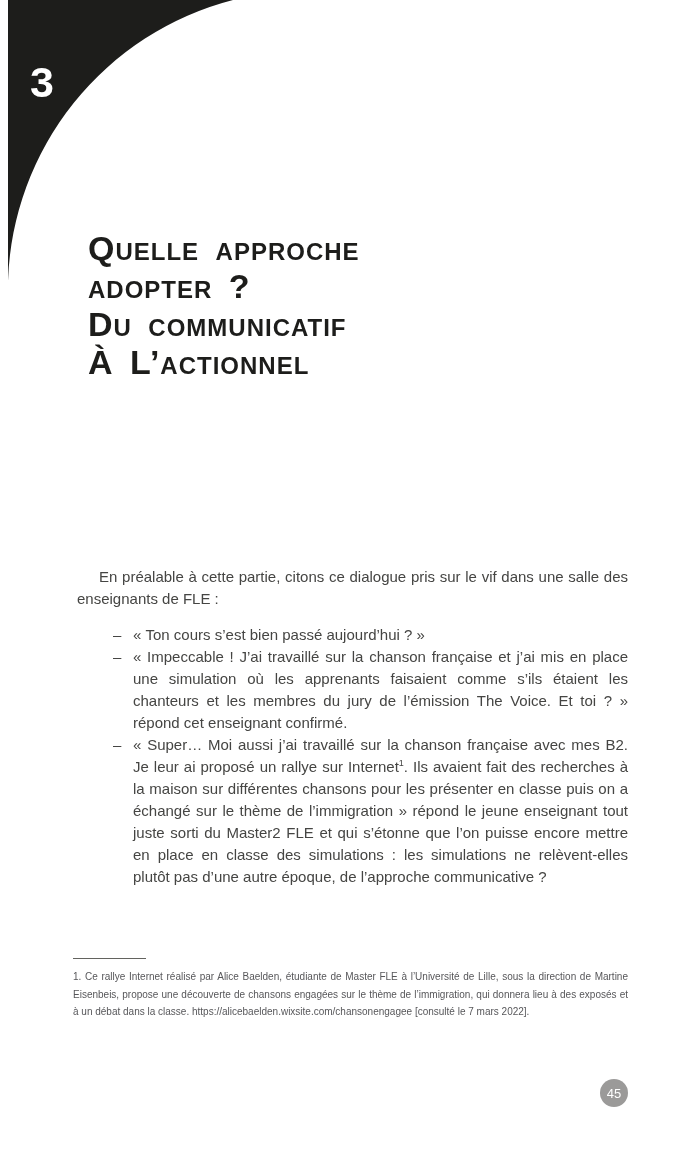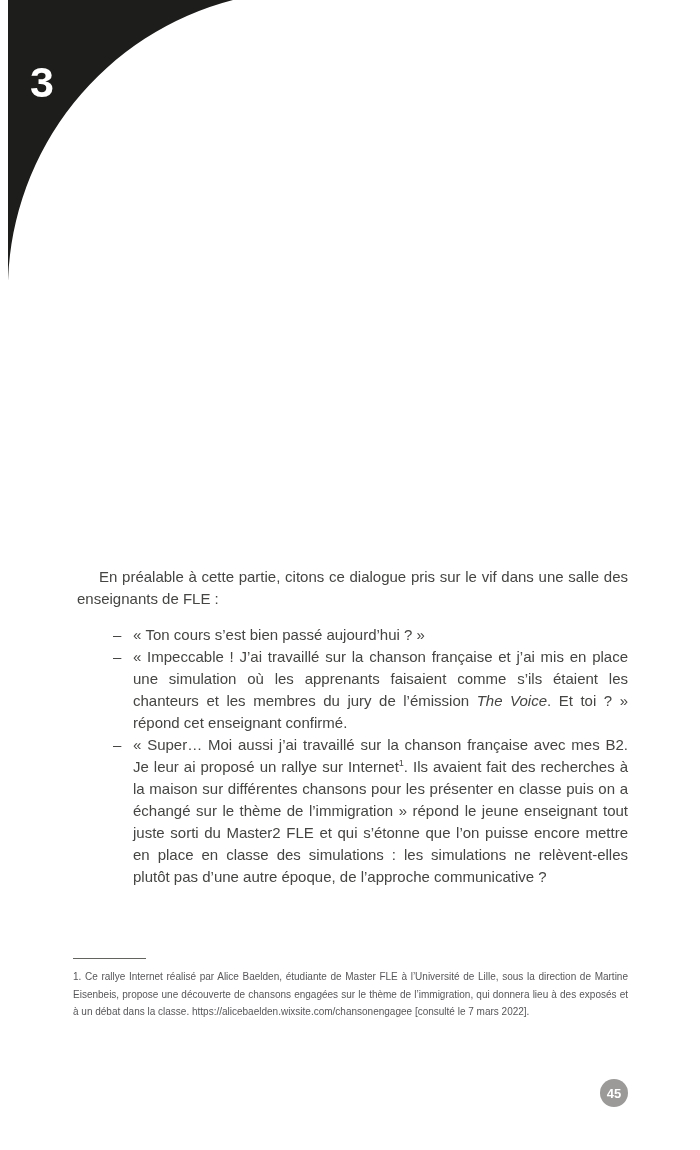--- a/index.html
+++ b/index.html
@@ -32,47 +32,53 @@
   .title-line{display:block;}
   .body-text{
     position:absolute;left:73px;top:566px;width:555px;
     font-size:15px;line-height:22px;
     text-align:justify;color:var(--body);
   }
   .intro{margin:0 0 14px 4px;text-indent:22px;}
   .dialogue{list-style:none;margin:0;padding:0;}
   .dialogue-item{position:relative;padding-left:60px;}
   .dash{position:absolute;left:40px;top:0;}
-  .seg-italic{font-style:italic;}
+  .seg-italic{}
   sup.seg-sup{font-size:9px;line-height:0;vertical-align:super;}
   .footnote{position:absolute;left:73px;top:958px;width:555px;}
   .footnote-rule{width:73px;height:0;border:none;border-top:1.5px solid #63635f;margin:0 0 9px 0;}
   .footnote-text{
     margin:0;font-size:10px;line-height:17.5px;
     text-align:justify;color:var(--footnote);
   }
   .page-badge{
     position:absolute;left:600px;top:1079px;
     width:28px;height:28px;border-radius:50%;
     background:var(--badge);
     display:flex;align-items:center;justify-content:center;
-    color:#ffffff;font-size:13px;font-weight:700;
+    color:#ffffff;font-size:13px;font-weight:400;
   }
 </style>
 </head>
 <body>
 
 <div class="page">
 
   <svg class="corner-svg" width="240" height="285" viewBox="0 0 240 285" aria-hidden="true">
     <path d="M8 0 H233 A300 300 0 0 0 8 281 Z" fill="#1d1d1b"></path>
   </svg>
 
   <div class="chapter-number">3</div>
 
+  <h1 class="chapter-title">
+    <span class="title-line">Quelle approche</span>
+    <span class="title-line">adopter ?</span>
+    <span class="title-line">Du communicatif</span>
+    <span class="title-line">À L’actionnel</span>
+  </h1>
 
   <div class="body-text">
     <p class="intro">En préalable à cette partie, citons ce dialogue pris sur le vif dans une salle des enseignants de FLE&nbsp;:</p>
     <ul class="dialogue">
         <li class="dialogue-item"><span class="dash">–</span><span class="seg seg-normal">«&nbsp;Ton cours s’est bien passé aujourd’hui&nbsp;?&nbsp;»</span></li>
         <li class="dialogue-item"><span class="dash">–</span><span class="seg seg-normal">«&nbsp;Impeccable&nbsp;! J’ai travaillé sur la chanson française et j’ai mis en place une simulation où les apprenants faisaient comme s’ils étaient les chanteurs et les membres du jury de l’émission </span><span class="seg seg-italic">The Voice</span><span class="seg seg-normal">. Et toi&nbsp;?&nbsp;» répond cet enseignant confirmé.</span></li>
         <li class="dialogue-item"><span class="dash">–</span><span class="seg seg-normal">«&nbsp;Super… Moi aussi j’ai travaillé sur la chanson française avec mes B2. Je leur ai proposé un rallye sur Internet</span><sup class="seg seg-sup">1</sup><span class="seg seg-normal">. Ils avaient fait des recherches à la maison sur différentes chansons pour les présenter en classe puis on a échangé sur le thème de l’immigration&nbsp;» répond le jeune enseignant tout juste sorti du Master2 FLE et qui s’étonne que l’on puisse encore mettre en place en classe des simulations&nbsp;: les simulations ne relèvent-elles plutôt pas d’une autre époque, de l’approche communicative&nbsp;?</span></li>
       </ul>
   </div>
 

